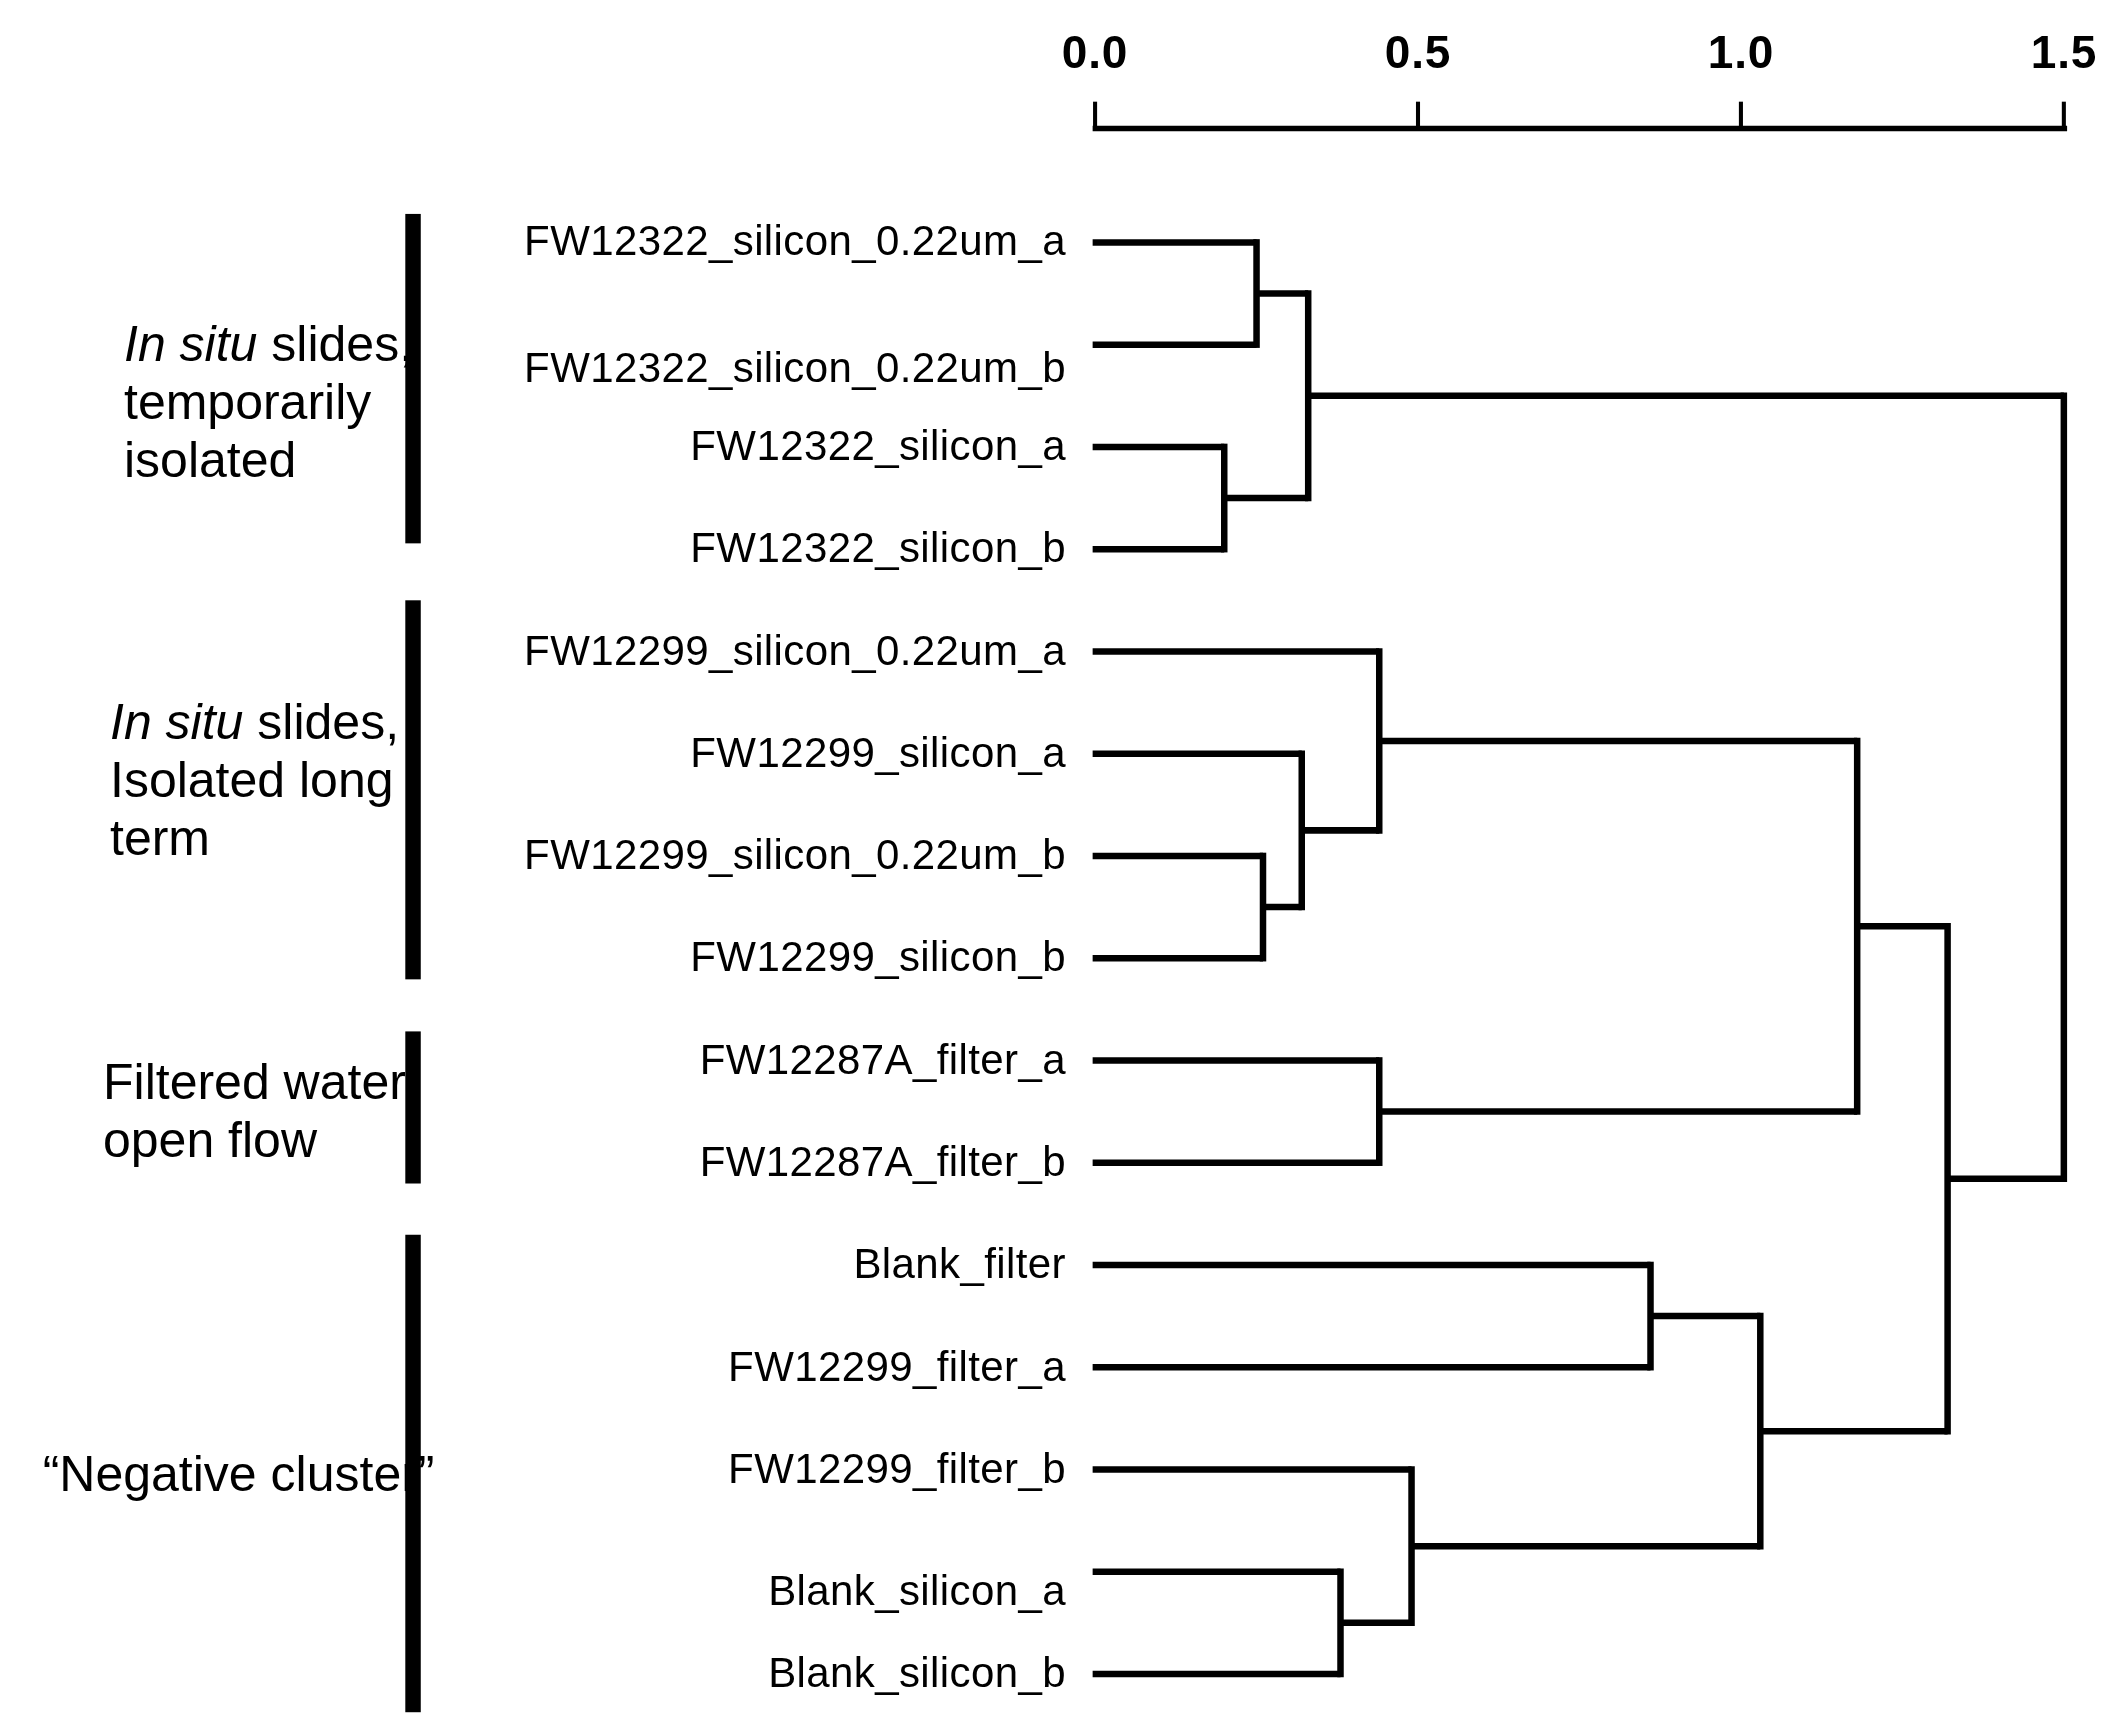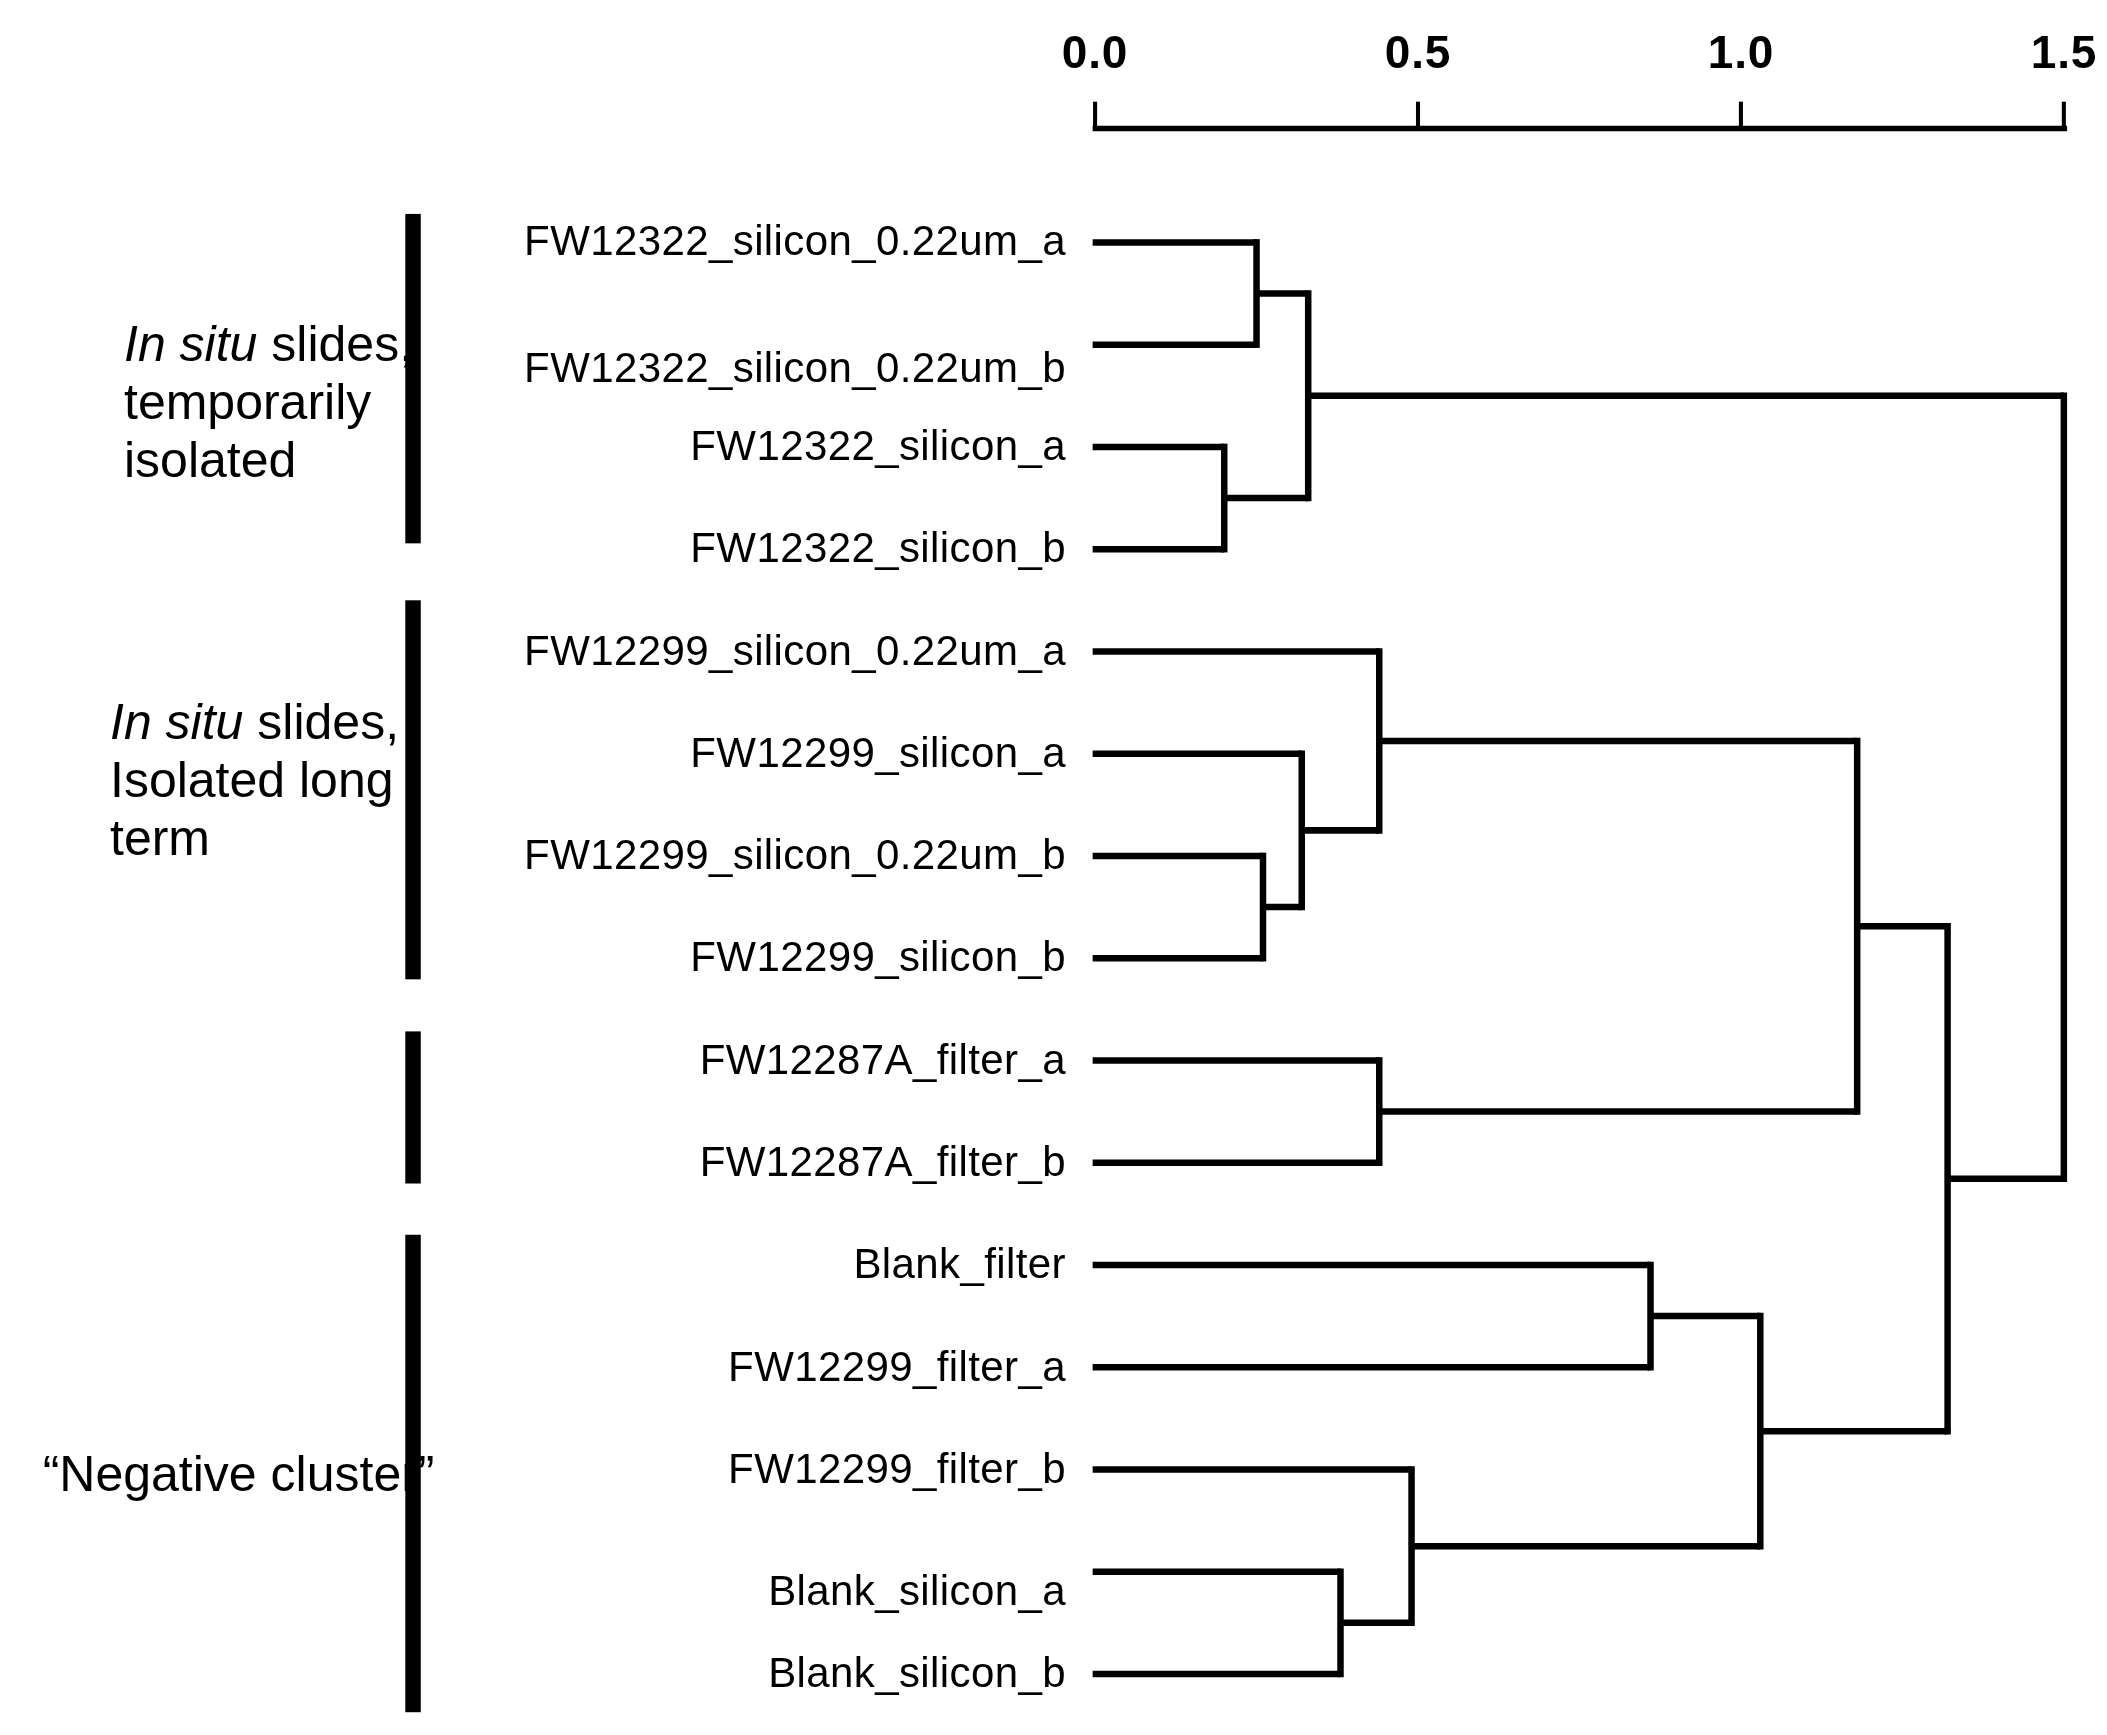--- a/index.html
+++ b/index.html
@@ -126,19 +126,21 @@
         <div class="gline"><span class="it">In situ</span><span> slides,</span></div>
         <div class="gline"><span>temporarily</span></div>
         <div class="gline"><span>isolated</span></div>
       </div>
       <div class="group-label" style="left: 110px; top: 693px;">
         <div class="gline"><span class="it">In situ</span><span> slides,</span></div>
         <div class="gline"><span>Isolated long</span></div>
         <div class="gline"><span>term</span></div>
       </div>
       <div class="group-label" style="left: 103px; top: 1053px;">
+        <div class="gline"><span>Filtered water,</span></div>
+        <div class="gline"><span>open flow</span></div>
       </div>
       <div class="group-label" style="left: 18.7px; top: 1445px; margin-left: 24px;">
         <div class="gline"><span>“Negative cluster”</span></div>
       </div>
     </div>
 </div>
 
 
 </body></html>

